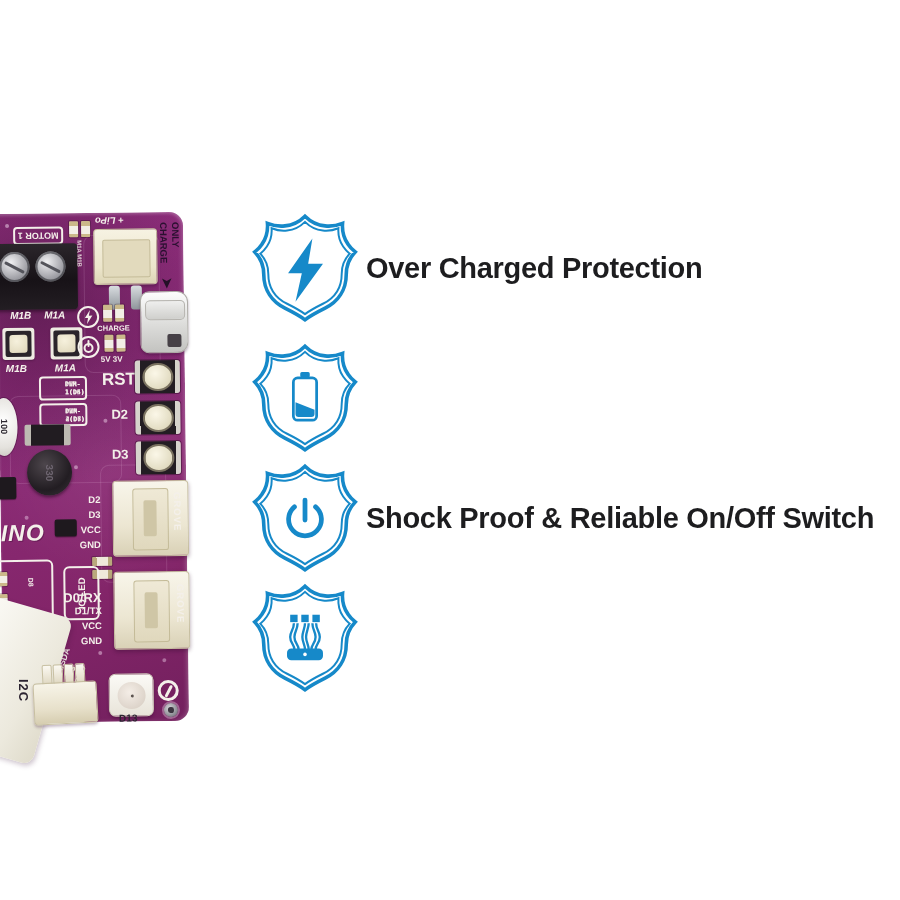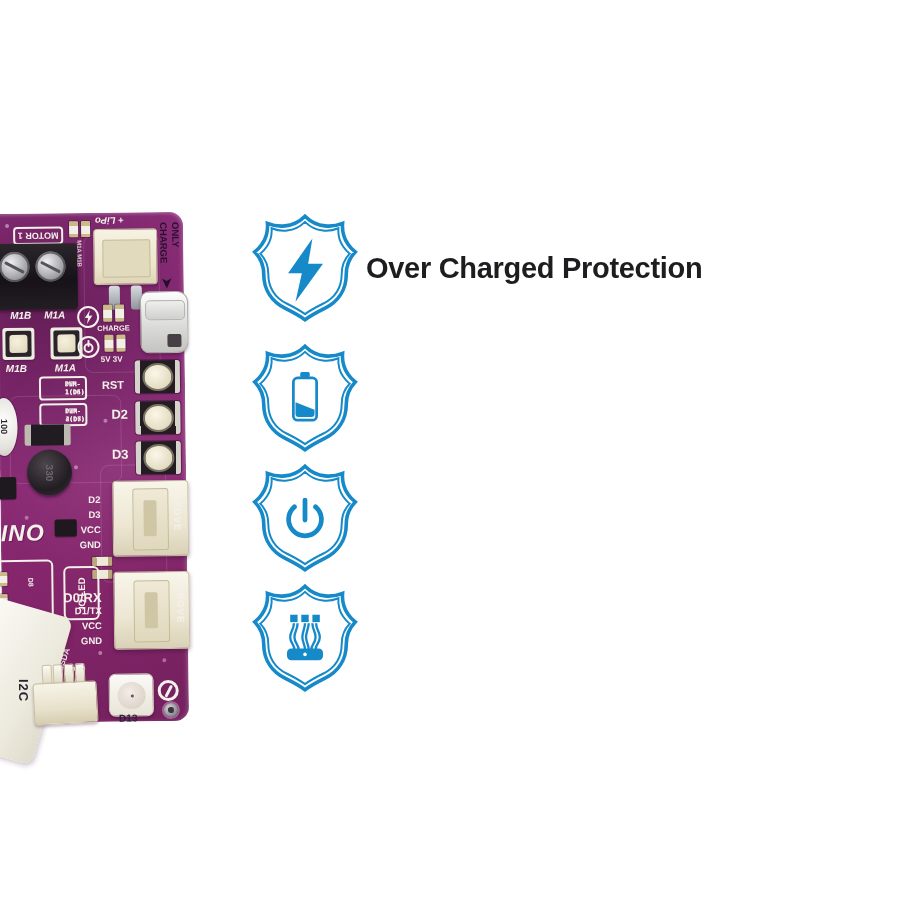--- a/index.html
+++ b/index.html
@@ -145,21 +145,21 @@
   <div class="silk" style="left:99px;top:112px;font-size:7.5px;">CHARGE</div>
 
   <div class="circ-icon" style="left:79px;top:123px;width:22px;height:22px;">
     <div class="pwr-ring" style="left:4px;top:5px;width:10px;height:10px;position:absolute;"></div>
     <div class="pwr-bar" style="left:8px;top:2px;width:2px;height:7px;position:absolute;"></div>
   </div>
   <div class="led" style="left:106px;top:122px;width:9px;height:17px;"></div>
   <div class="led" style="left:118px;top:122px;width:9px;height:17px;"></div>
   <div class="silk" style="left:102px;top:143px;font-size:8px;">5V 3V</div>
 
-  <div class="silk" style="left:103px;top:167px;font-size:11px;">RST</div>
+  <div class="silk" style="left:103px;top:158px;font-size:17px;">RST</div>
   <div class="tact" style="left:136px;top:148px;width:45px;height:33px;"></div>
 
   <div class="box-silk mono" style="left:40px;top:163px;width:48px;height:24px;font-size:6.5px;flex-direction:column;">
     <span>PWM-1(D5)</span>
     <span>DIR-1(D4)</span>
   </div>
   <div class="box-silk mono" style="left:40px;top:190px;width:48px;height:23px;font-size:6.5px;flex-direction:column;">
     <span>PWM-2(D6)</span>
     <span>DIR-4(D7)</span>
   </div>
@@ -265,20 +265,21 @@
 
   <div class="feature-row">
     <svg class="shield" viewBox="0 0 100 104">
       <g fill="none" stroke="#1689c9">
         <path stroke-width="3.4" d="M50 3C55.5 8.5 62 11.5 69 12.2C74.5 12.8 80.5 11.8 85.5 9.8C85 16.5 86.5 23.5 90.5 29.2C92.5 32.2 95 34.8 97.5 36.8C92 42.5 89 50 89 58C89 73 81 84 69 90C62 93.5 56 96.5 50 101C44 96.5 38 93.5 31 90C19 84 11 73 11 58C11 50 8 42.5 2.5 36.8C5 34.8 7.5 32.2 9.5 29.2C13.5 23.5 15 16.5 14.5 9.8C19.5 11.8 25.5 12.8 31 12.2C38 11.5 44.5 8.5 50 3Z"></path>
         <path stroke-width="2.1" transform="translate(5.5 5.7) scale(0.89)" d="M50 3C55.5 8.5 62 11.5 69 12.2C74.5 12.8 80.5 11.8 85.5 9.8C85 16.5 86.5 23.5 90.5 29.2C92.5 32.2 95 34.8 97.5 36.8C92 42.5 89 50 89 58C89 73 81 84 69 90C62 93.5 56 96.5 50 101C44 96.5 38 93.5 31 90C19 84 11 73 11 58C11 50 8 42.5 2.5 36.8C5 34.8 7.5 32.2 9.5 29.2C13.5 23.5 15 16.5 14.5 9.8C19.5 11.8 25.5 12.8 31 12.2C38 11.5 44.5 8.5 50 3Z"></path>
         <path stroke-width="4.5" stroke-linecap="round" d="M50 35 L50 54"></path>
         <path stroke-width="4.5" stroke-linecap="round" d="M40 41.5 A15.5 15.5 0 1 0 60 41.5"></path>
       </g>
     </svg>
+    <div class="feature-label">Shock Proof &amp; Reliable On/Off Switch</div>
   </div>
 
   <div class="feature-row">
     <svg class="shield" viewBox="0 0 100 104">
       <g fill="none" stroke="#1689c9">
         <path stroke-width="3.4" d="M50 3C55.5 8.5 62 11.5 69 12.2C74.5 12.8 80.5 11.8 85.5 9.8C85 16.5 86.5 23.5 90.5 29.2C92.5 32.2 95 34.8 97.5 36.8C92 42.5 89 50 89 58C89 73 81 84 69 90C62 93.5 56 96.5 50 101C44 96.5 38 93.5 31 90C19 84 11 73 11 58C11 50 8 42.5 2.5 36.8C5 34.8 7.5 32.2 9.5 29.2C13.5 23.5 15 16.5 14.5 9.8C19.5 11.8 25.5 12.8 31 12.2C38 11.5 44.5 8.5 50 3Z"></path>
         <path stroke-width="2.1" transform="translate(5.5 5.7) scale(0.89)" d="M50 3C55.5 8.5 62 11.5 69 12.2C74.5 12.8 80.5 11.8 85.5 9.8C85 16.5 86.5 23.5 90.5 29.2C92.5 32.2 95 34.8 97.5 36.8C92 42.5 89 50 89 58C89 73 81 84 69 90C62 93.5 56 96.5 50 101C44 96.5 38 93.5 31 90C19 84 11 73 11 58C11 50 8 42.5 2.5 36.8C5 34.8 7.5 32.2 9.5 29.2C13.5 23.5 15 16.5 14.5 9.8C19.5 11.8 25.5 12.8 31 12.2C38 11.5 44.5 8.5 50 3Z"></path>
         <g stroke-width="2.2">
           <path d="M39.5 38 C39.5 44 36 46 36 51 C36 57 40 58 40 63"></path>
           <path d="M43 38 C43 44 40 46 40 51 C40 57 44 58 44 63"></path>

